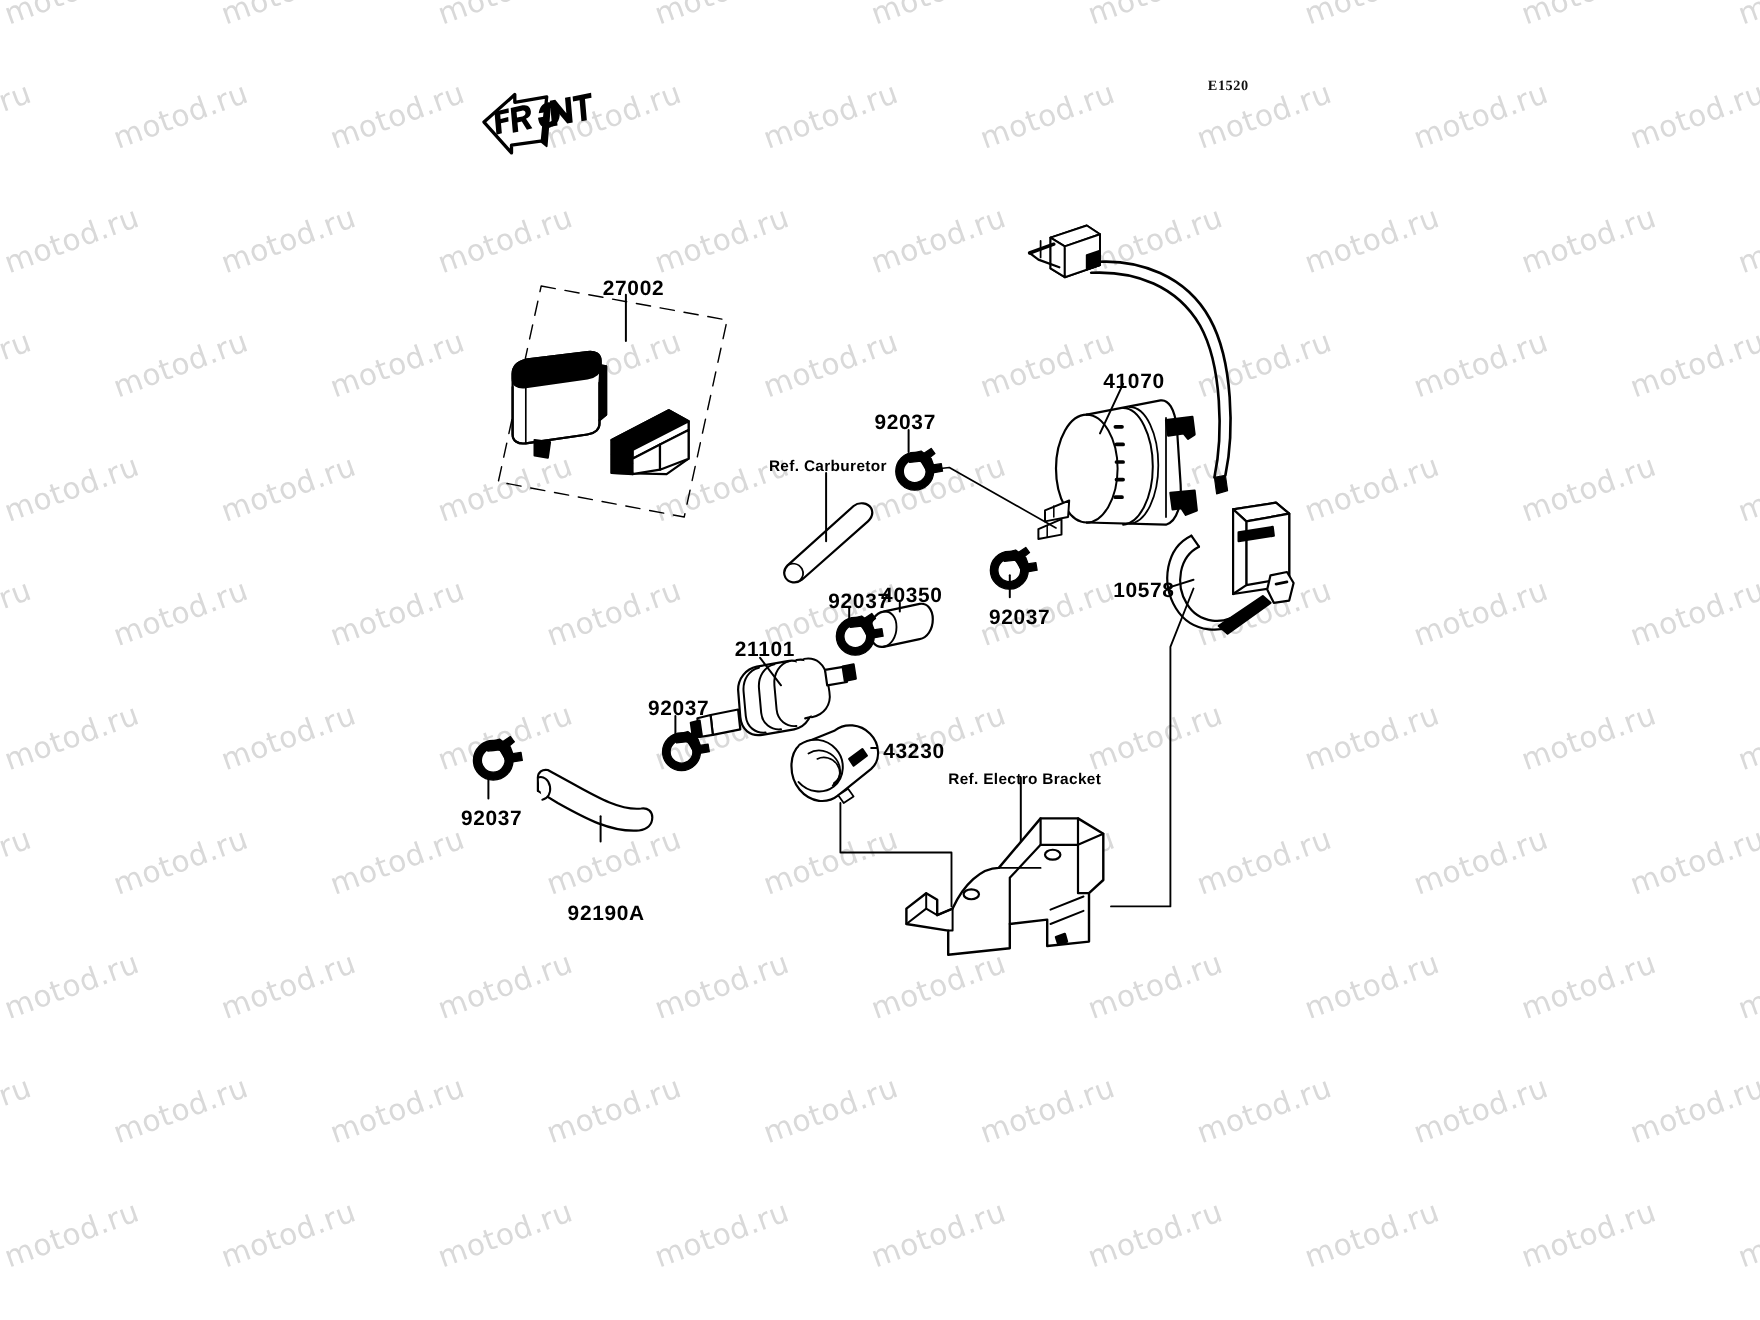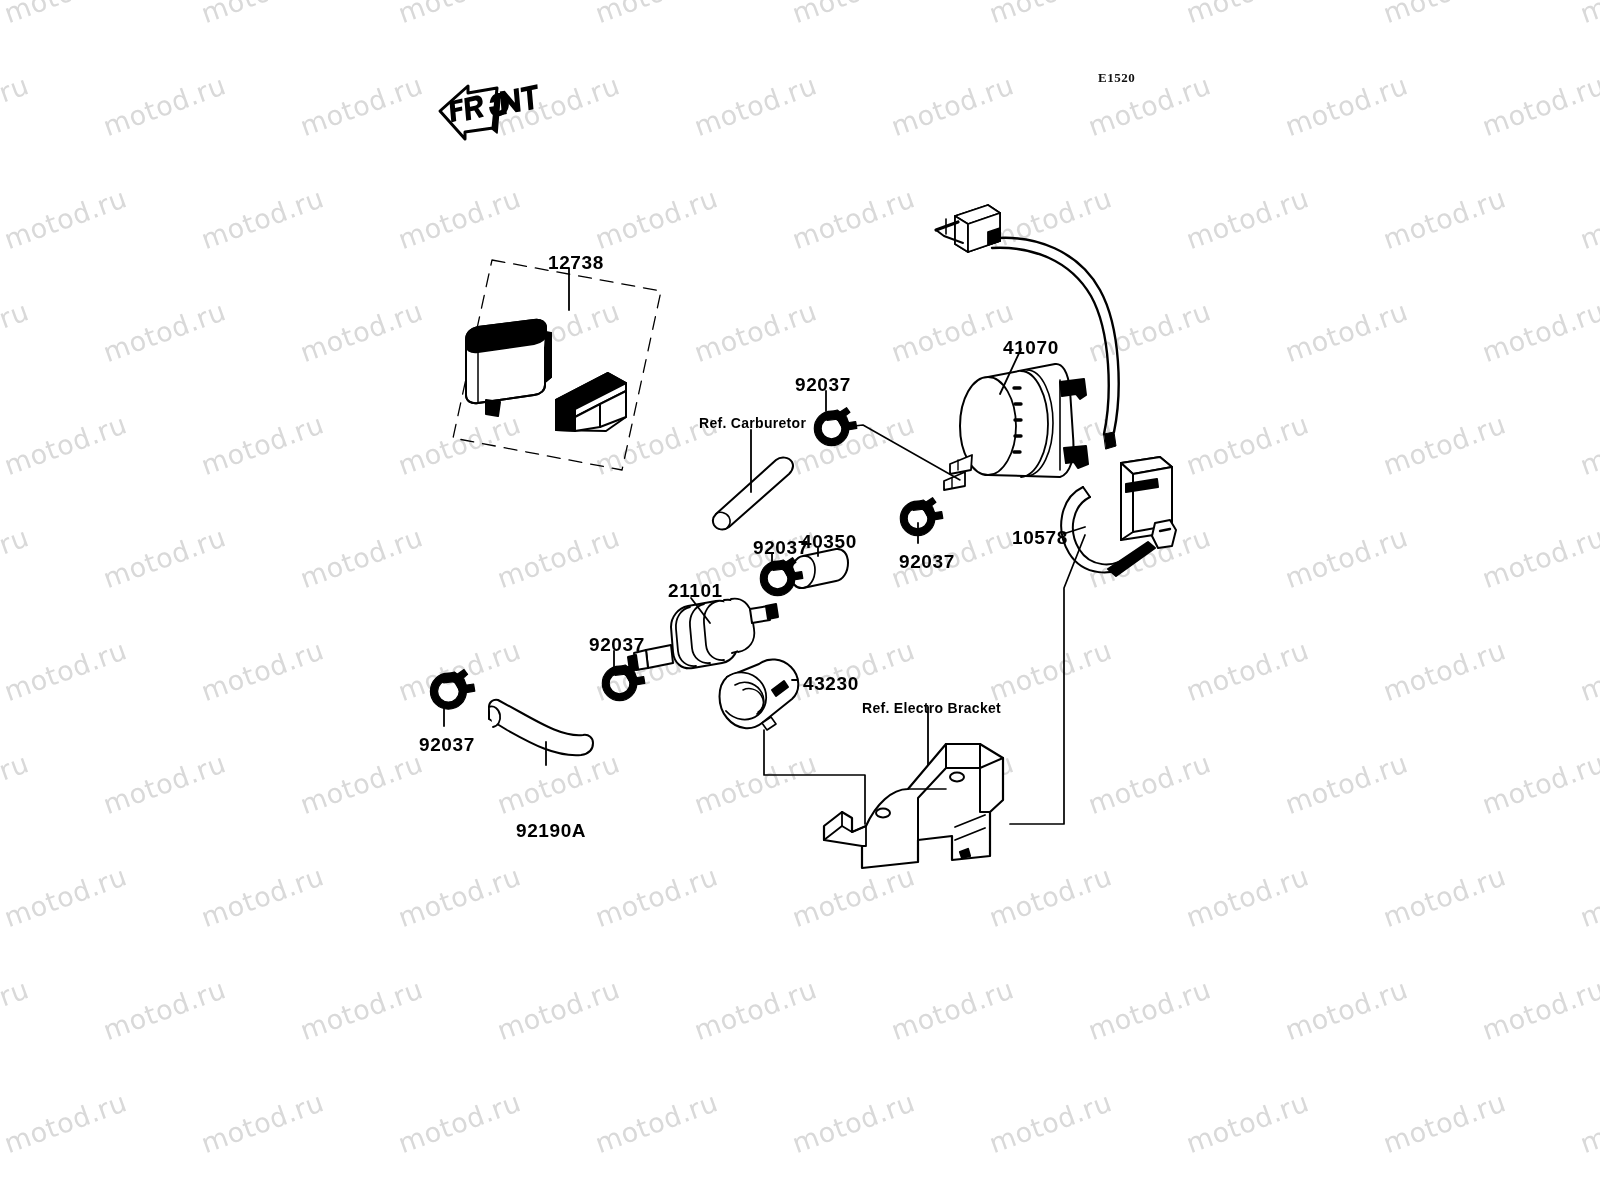--- a/index.html
+++ b/index.html
@@ -360,21 +360,21 @@
         <path d="M489,707 L489,719" fill="none" stroke="#000" stroke-width="1.6"></path>
       </g>
       <path d="M546,765 L546,742" stroke="#000" stroke-width="1.8"></path>
 
     </g>
   </svg>
 
   <div id="sheet-code" class="code" style="left:1098px;top:70px;text-align:right;">E1520</div>
 
   <div id="labels">
-      <div class="lbl" style="left: 548px; top: 252px;">12738</div>
+      <div class="lbl" style="left: 548px; top: 252px;">27002</div>
       <div class="lbl" style="left: 1003px; top: 337px;">41070</div>
       <div class="lbl" style="left: 795px; top: 374px;">92037</div>
       <div class="lbl" style="left: 1012px; top: 527px;">10578</div>
       <div class="lbl" style="left: 899px; top: 551px;">92037</div>
       <div class="lbl" style="left: 753px; top: 537px;">92037</div>
       <div class="lbl" style="left: 801px; top: 531px;">40350</div>
       <div class="lbl" style="left: 668px; top: 580px;">21101</div>
       <div class="lbl" style="left: 589px; top: 634px;">92037</div>
       <div class="lbl" style="left: 803px; top: 673px;">43230</div>
       <div class="lbl" style="left: 419px; top: 734px;">92037</div>

